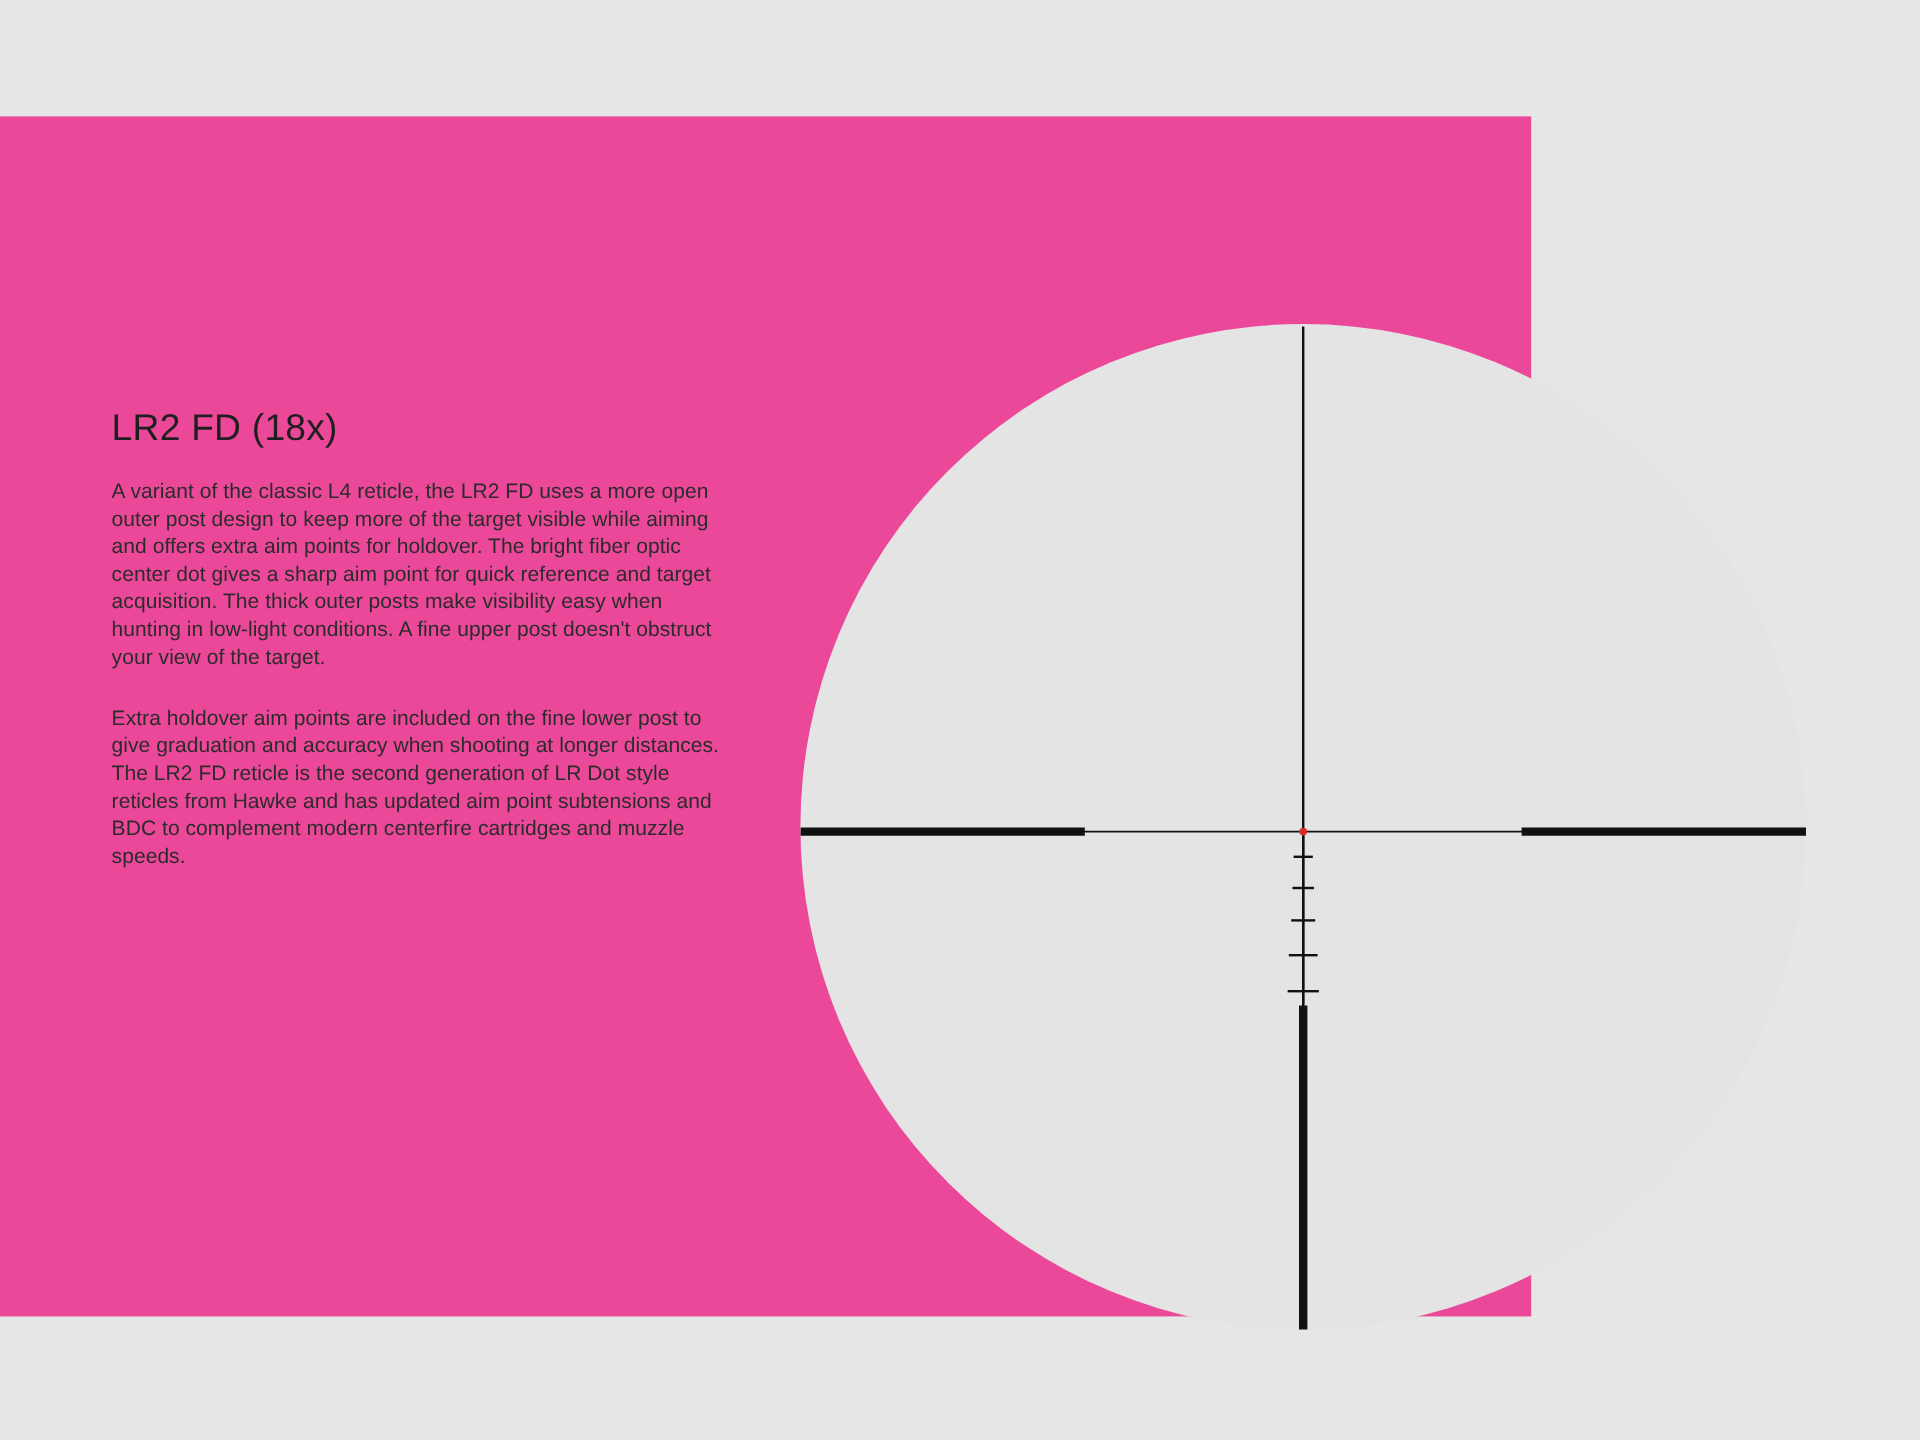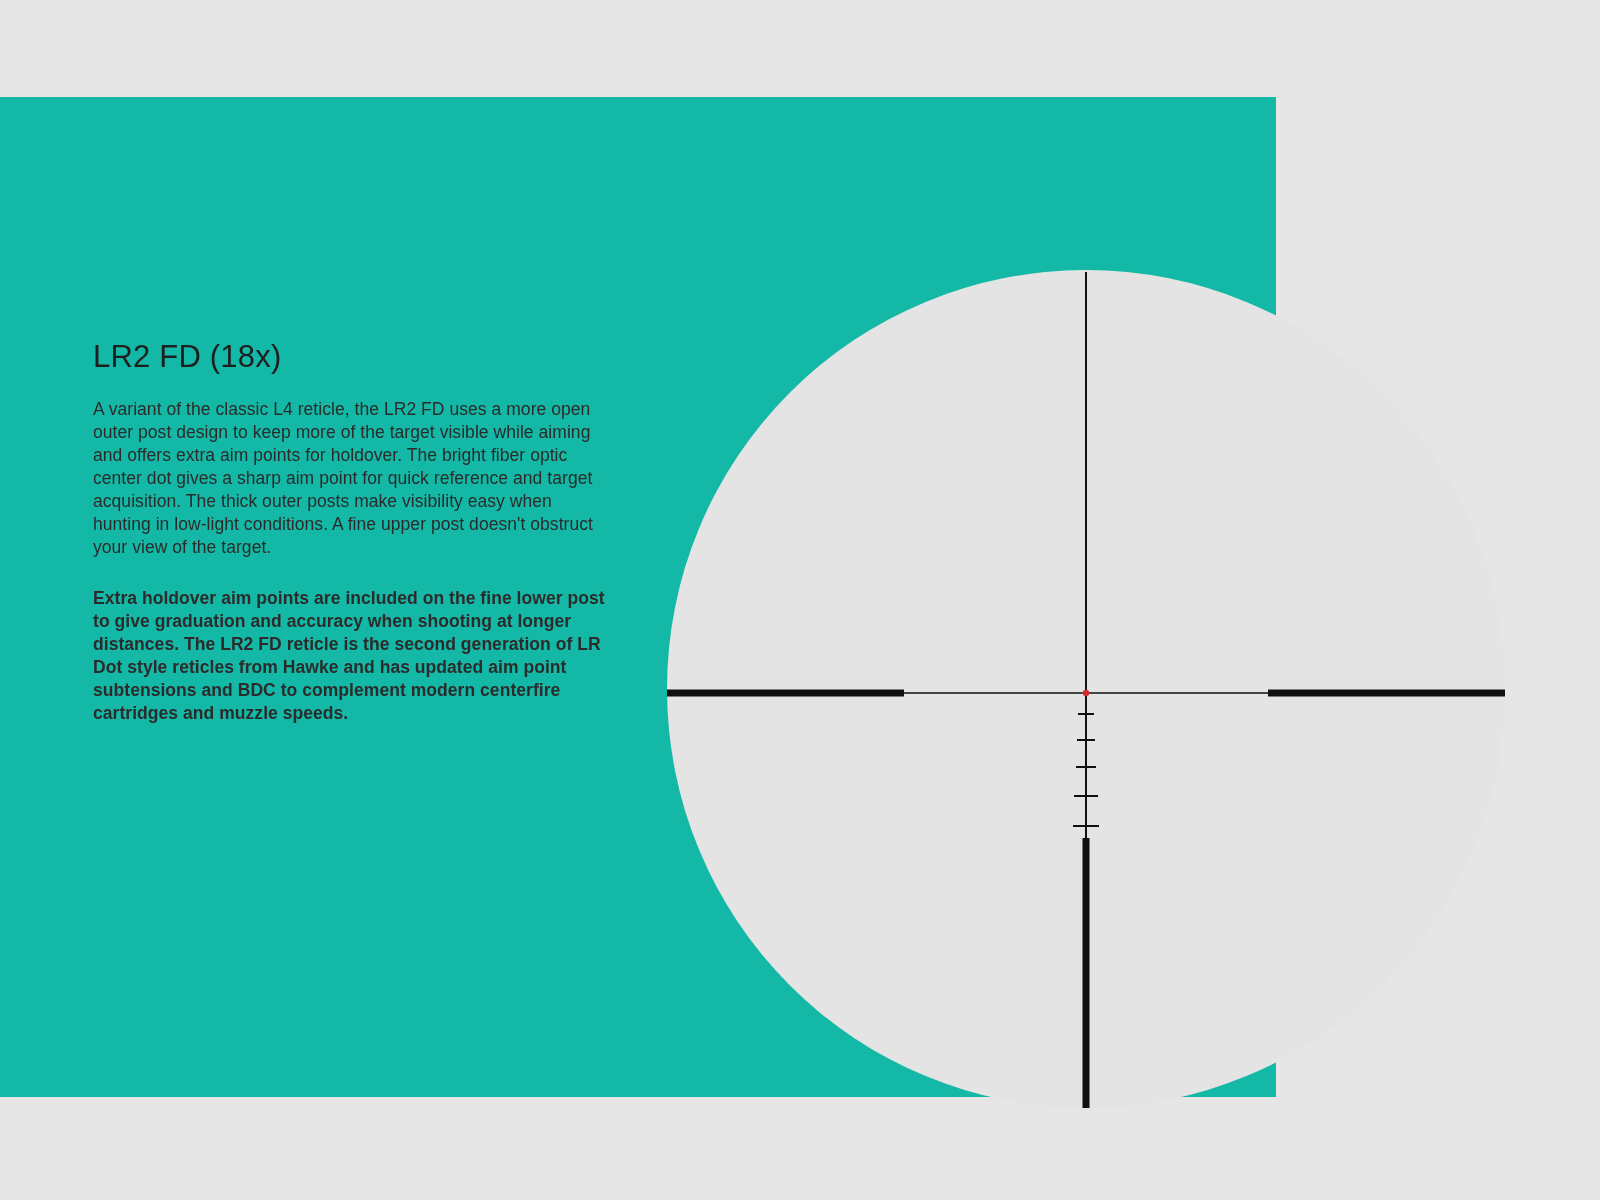--- a/index.html
+++ b/index.html
@@ -19,21 +19,21 @@
     background: #e6e6e6;
   }
 
   
   #panel {
     position: absolute;
     left: 0;
     top: 97px;
     width: 1276px;
     height: 1000px;
-    background: #14b8a6;
+    background: #ec4899;
   }
 
   
   #text-column {
     position: absolute;
     left: 93px;
     top: 243px;
     width: 540px;
   }
 
@@ -50,21 +50,20 @@
     font-size: 17.5px;
     line-height: 23px;
     color: #2b2b2b;
     margin: 0 0 28px 0;
     letter-spacing: 0.05px;
     max-width: 520px;
   }
 
   .body-para:last-child {
     margin-bottom: 0;
-    font-weight: bold;
   }
 
   
   #reticle-wrap {
     position: absolute;
     left: 667px;
     top: 173px;
     width: 838px;
     height: 840px;
   }

